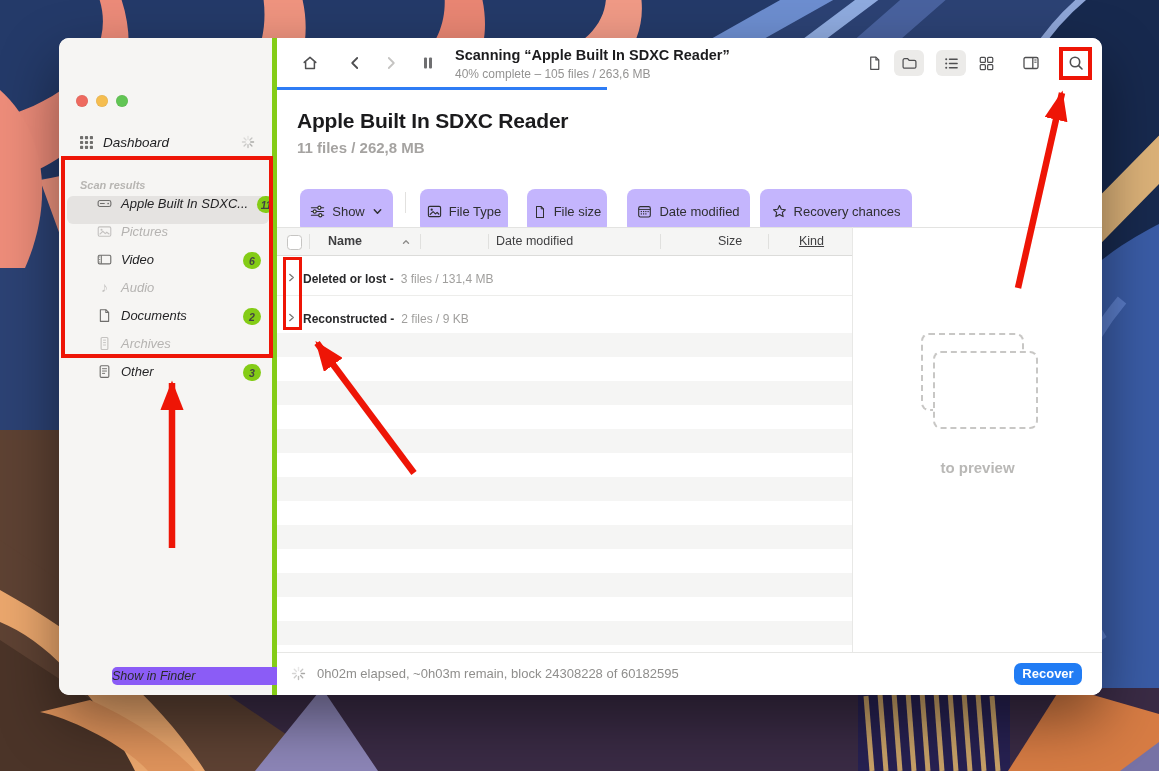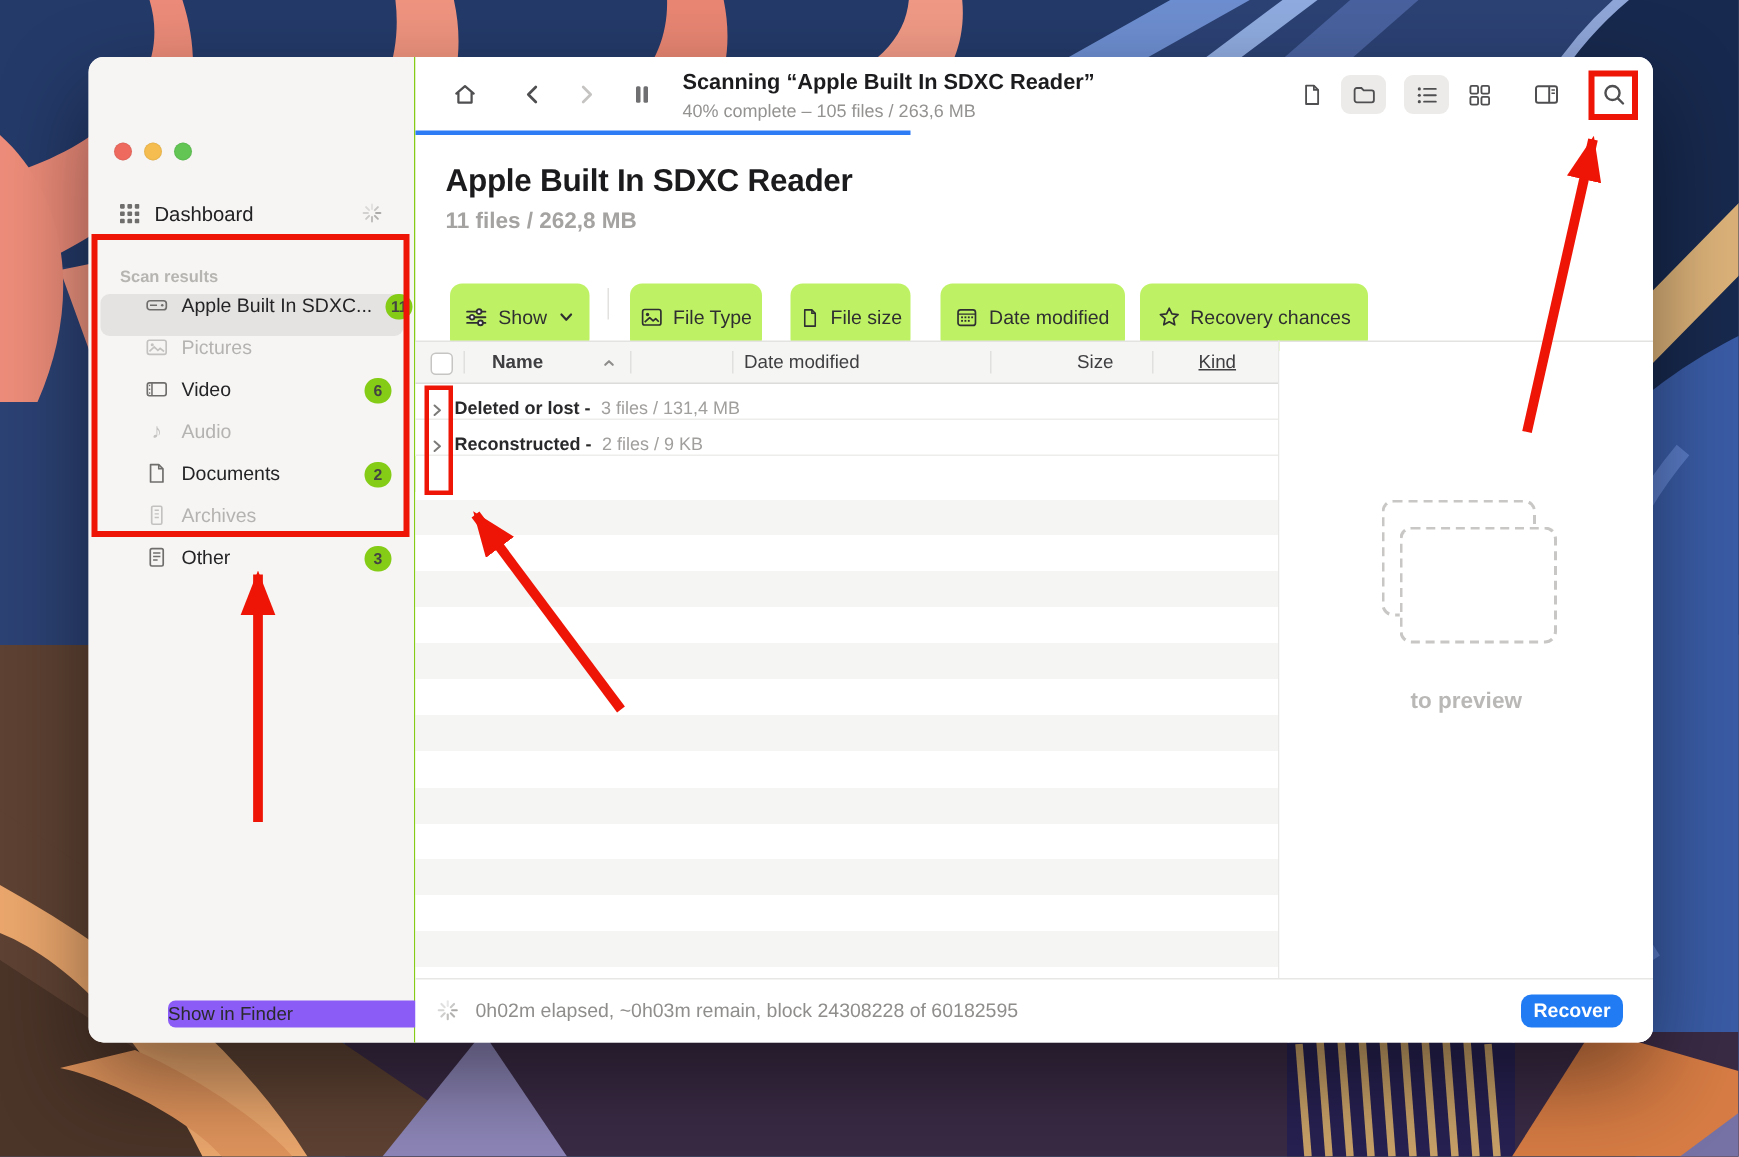--- a/index.html
+++ b/index.html
@@ -8,21 +8,21 @@
   .abs{position:absolute;}
   svg{display:block;}
 
   
   .app-window{position:absolute;left:59px;top:38px;width:1043px;height:657px;
     border-radius:10px;background:#ffffff;box-shadow:0 25px 60px rgba(0,0,0,.45);
     overflow:hidden;z-index:10;}
 
   
   .sidebar{position:absolute;left:0;top:0;width:218px;height:670px;background:#f6f5f3;
-    border-right:1px solid #84cc16;box-sizing:border-box;}
+    border-right:5px solid #84cc16;box-sizing:border-box;font-style:italic;}
   .traffic{position:absolute;top:57px;width:12px;height:12px;border-radius:50%;
     box-shadow:inset 0 0 1px rgba(0,0,0,.2);}
   .dash-row{position:absolute;left:12px;top:91px;width:194px;height:26px;display:flex;
     align-items:center;gap:10px;padding-left:9px;box-sizing:border-box;color:#6f6e6c;}
   .dash-label{font-size:13.5px;color:#222224;}
   .dash-spinner{position:absolute;right:10px;color:#a7a6a4;}
   .section-label{position:absolute;left:21px;top:141px;font-size:11px;font-weight:600;color:#b7b5b2;}
   .side-items{position:absolute;left:8px;top:158px;width:202px;}
   .side-item{height:28px;border-radius:6px;display:flex;gap:9px;
     padding:0 8px 0 30px;box-sizing:border-box;color:#6f6e6c;}
@@ -44,36 +44,36 @@
   .tbtn.on{background:#ecebe9;}
   .tbtn.disabled{color:#c5c4c2;}
   .scan-title{position:absolute;left:178px;top:9px;font-size:14.5px;font-weight:700;color:#1c1c1e;width:420px;}
   .scan-sub{position:absolute;left:178px;top:29px;font-size:12px;color:#949392;}
   .progress-track{position:absolute;left:0;top:49px;width:825px;height:3px;}
   .progress-fill{height:3px;background:#2e7cf5;width:40%;}
 
   .page-title{position:absolute;left:20px;top:71px;font-size:21px;font-weight:700;color:#1b1b1d;letter-spacing:-.2px;}
   .page-sub{position:absolute;left:20px;top:101px;font-size:15px;font-weight:700;color:#a5a3a1;}
 
-  .fbtn{position:absolute;top:151px;height:45px;border-radius:8px;background:#bef264;display:flex;
+  .fbtn{position:absolute;top:151px;height:45px;border-radius:8px;background:#c4b5fd;display:flex;
     align-items:center;justify-content:center;gap:7px;color:#3a3a3c;box-sizing:border-box;}
   .fbtn span{font-size:13px;color:#2f2f31;}
   .fdivider{position:absolute;left:128px;top:154px;width:1px;height:21px;background:#e2e1df;}
 
   .hairline-top{position:absolute;left:0;top:189px;width:825px;height:1px;background:#e3e3e1;}
   .thead{position:absolute;left:0;top:190px;width:575px;height:28px;background:#f5f5f4;
     border-bottom:1px solid #dcdcda;box-sizing:border-box;font-size:12.5px;color:#3f3f41;}
   .thead .col{position:absolute;top:6px;}
   .hdiv{position:absolute;top:6px;width:1px;height:15px;background:#e0e0de;}
   .thead-cb{position:absolute;left:10px;top:7px;width:13px;height:13px;border:1px solid #c6c5c3;
     border-radius:3.5px;background:#fff;}
 
   .rows{position:absolute;left:0;top:218px;width:575px;}
-  .grow{height:24px;border-bottom:1px solid #ededeb;display:flex;align-items:flex-end;gap:7px;
-    padding-left:10px;box-sizing:border-box;background:#fff;}
+  .grow{height:24px;border-bottom:1px solid #ededeb;display:flex;align-items:flex-start;gap:7px;
+    padding-left:10px;box-sizing:border-box;background:#fff;margin-top:16px;}
   .grow .nm{font-size:12px;font-weight:700;color:#29292b;white-space:nowrap;}
   .grow .mt{font-size:12px;color:#a09f9d;white-space:nowrap;}
   .stripes{position:absolute;left:0;top:290px;width:575px;height:324px;
     background:repeating-linear-gradient(to bottom,#ffffff 0 5px,#f5f5f4 5px 29px,#ffffff 29px 48px);}
 
   .preview-border{position:absolute;left:575px;top:189px;width:1px;height:426px;background:#e8e8e6;}
   .preview{position:absolute;left:576px;top:190px;width:249px;height:424px;background:#fff;}
   .dashed{position:absolute;border:2px dashed #c8c7c5;border-radius:8px;box-sizing:border-box;}
   .preview-text{position:absolute;left:0;top:230px;width:100%;text-align:center;
     font-size:15px;font-weight:700;color:#b9b8b6;line-height:20px;}

